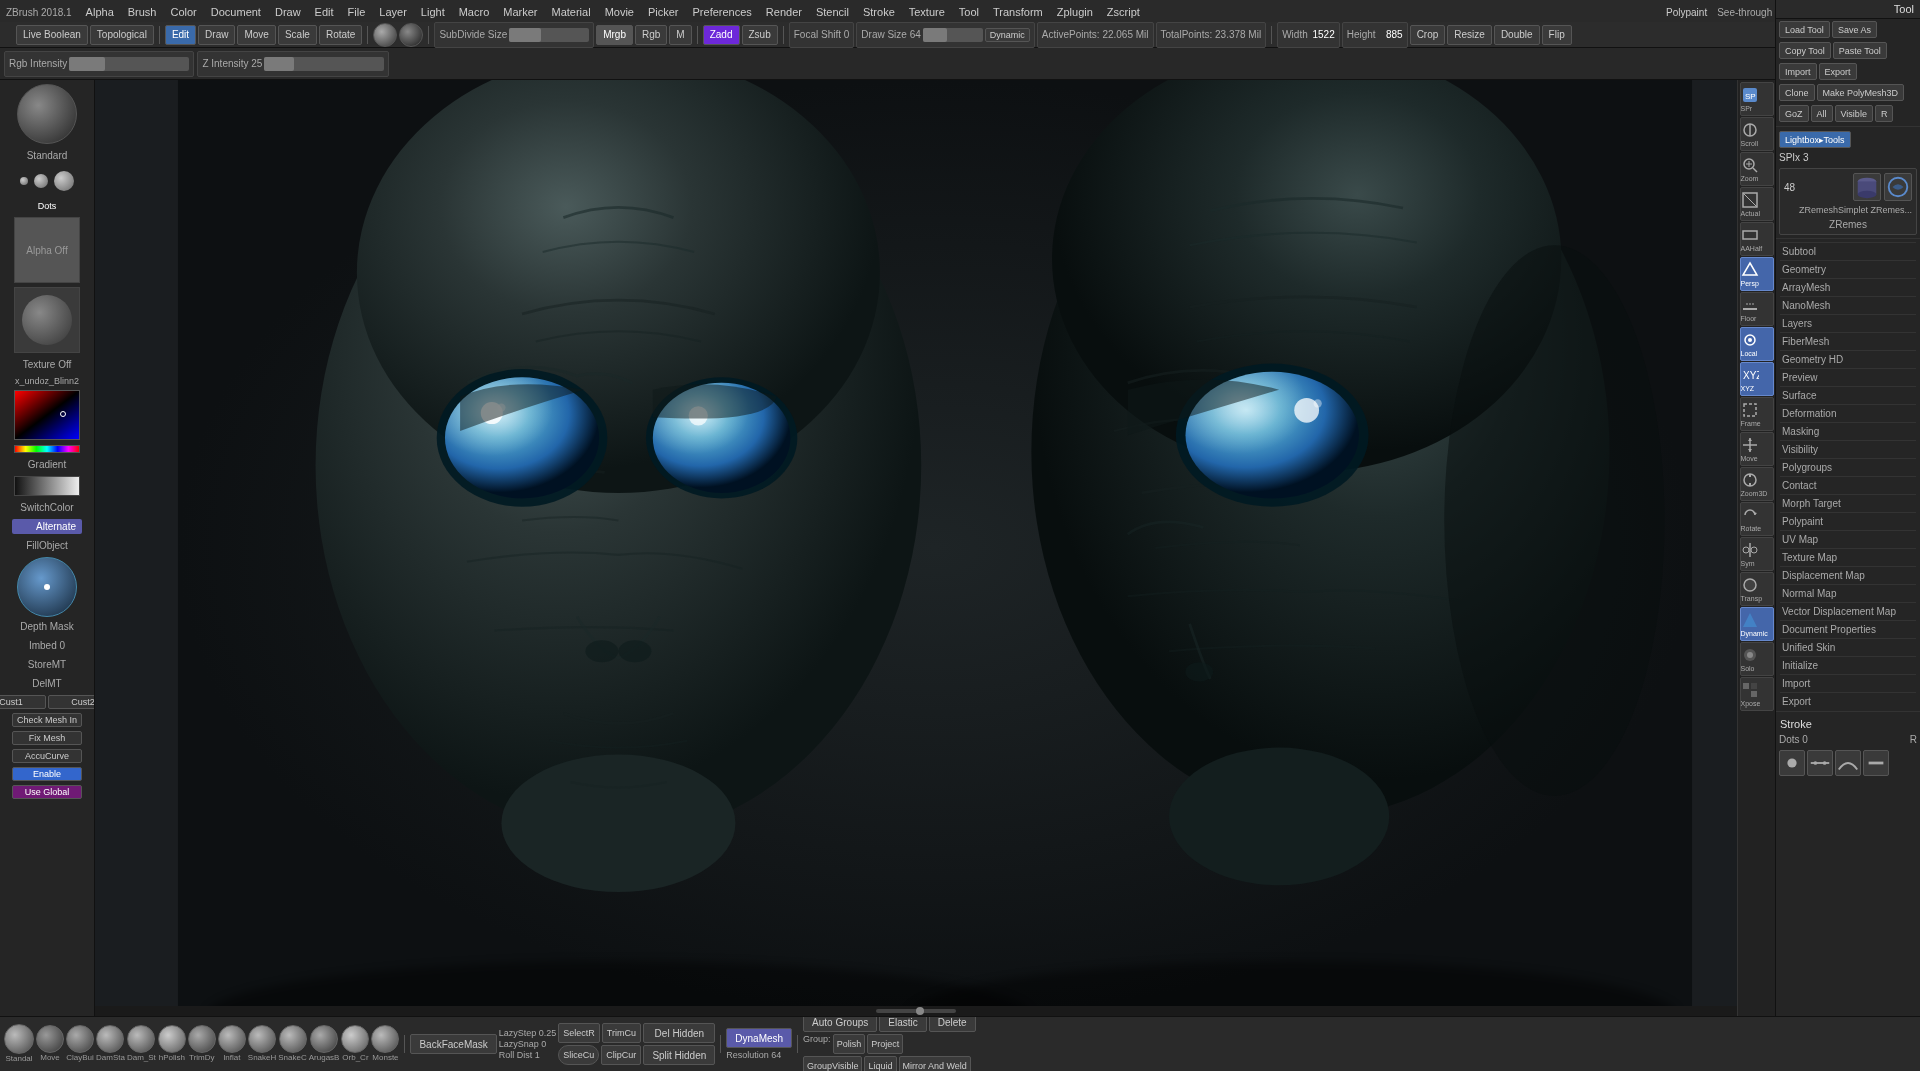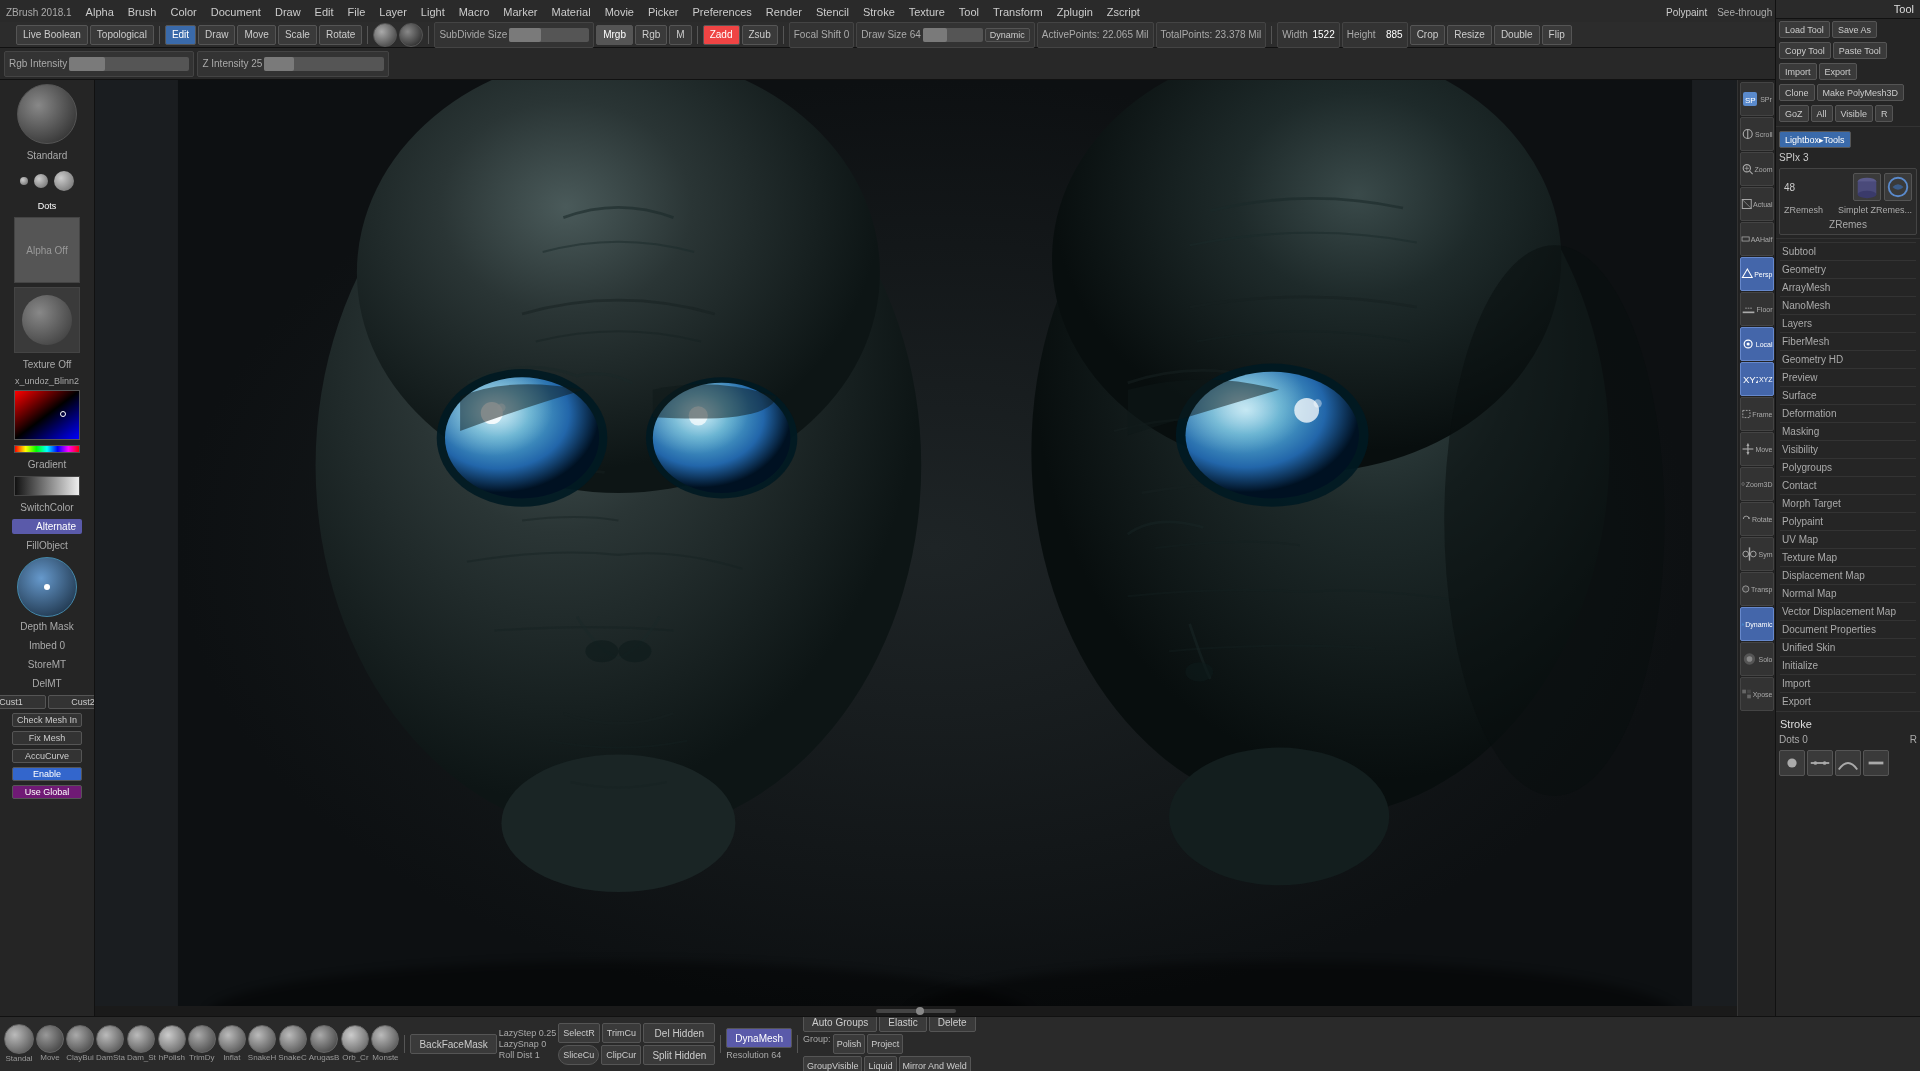--- a/index.html
+++ b/index.html
@@ -398,23 +398,23 @@
     }
 
     .icon-btn {
       width: 34px;
       height: 34px;
       background: #333;
       border: 1px solid #444;
       border-radius: 2px;
       cursor: pointer;
       display: flex;
-      align-items: center;
+      align-items: flex-start;
       justify-content: center;
-      flex-direction: row;
+      flex-direction: column;
       gap: 1px;
     }
     .icon-btn.active { background: #4466aa; border-color: #6688cc; }
     .icon-btn svg { width: 18px; height: 18px; }
     .icon-btn span { font-size: 7px; color: #aaa; }
     .icon-btn.active span { color: #fff; }
 
     
     #bottom-bar {
       position: absolute;
@@ -640,21 +640,21 @@
       <div class="tb2-slider-fill" style="width:40%;"></div>
     </div>
   </div>
 
   <button class="toolbar-btn active">Mrgb</button>
   <button class="toolbar-btn">Rgb</button>
   <button class="toolbar-btn">M</button>
 
   <div class="toolbar-separator"></div>
 
-  <button class="toolbar-btn active" style="background:#ef4444;">Zadd</button>
+  <button class="toolbar-btn active" style="background:#6d28d9;">Zadd</button>
   <button class="toolbar-btn">Zsub</button>
 
   <div class="toolbar-separator"></div>
 
   <div class="tb2-group">
     <span class="tb2-label">Focal Shift 0</span>
   </div>
 
   <div class="tb2-group">
     <span class="tb2-label">Draw Size 64</span>
@@ -1067,21 +1067,21 @@
         </div>
 
         <div class="mini-icon">
           <svg viewBox="0 0 28 28">
               <circle cx="14" cy="14" r="10" fill="none" stroke="#5a8acc" stroke-width="2"></circle>
               <path d="M8,14 Q14,8 20,14 Q14,20 8,14" fill="#3a6aaa" opacity="0.7"></path>
             </svg>
         </div>
       </div>
     </div>
-    <div style="display:flex;justify-content:space-between;font-size:9px;color:#aaa;">
+    <div style="display:flex;justify-content:flex-end;font-size:9px;color:#aaa;">
       <span>ZRemesh</span>
       <span>Simplet ZRemes...</span>
     </div>
     <div style="margin-top:4px;font-size:10px;color:#aaa;text-align:center;">ZRemes</div>
   </div>
 
   <div class="rp-divider"></div>
 
   <div class="rp-section">
     <div class="rp-section-title">Subtool</div>

